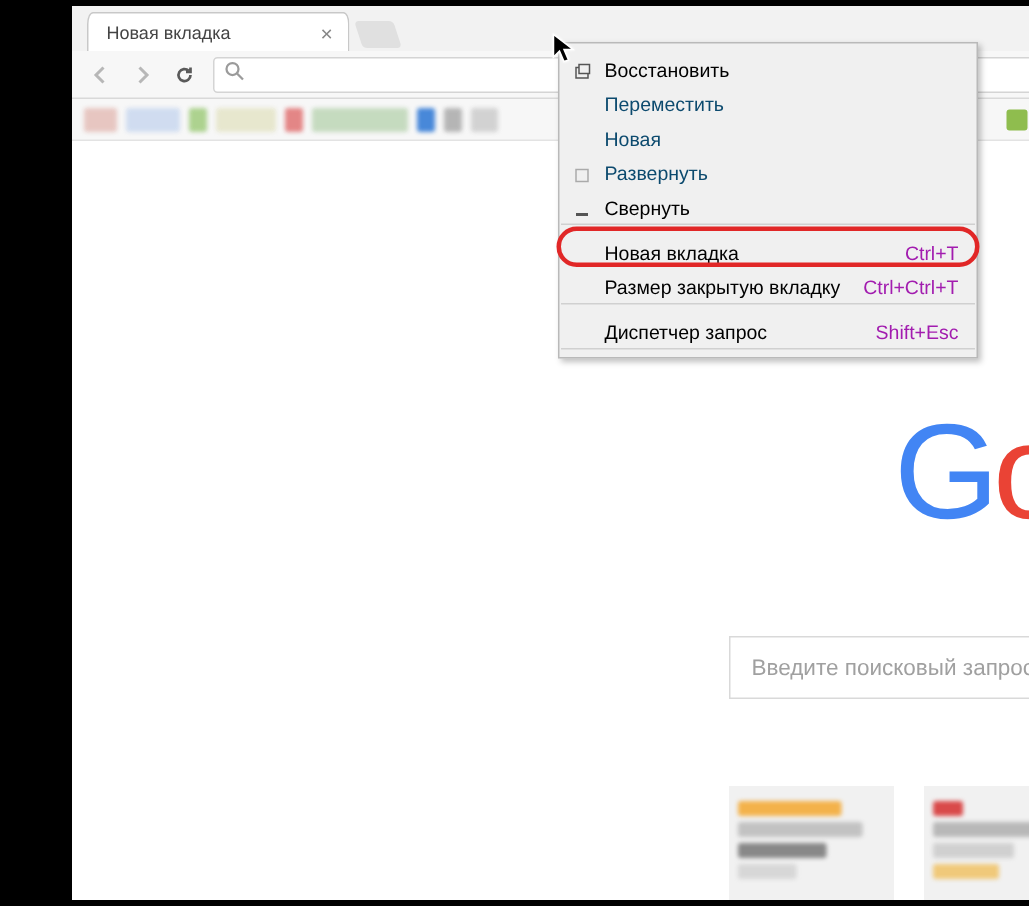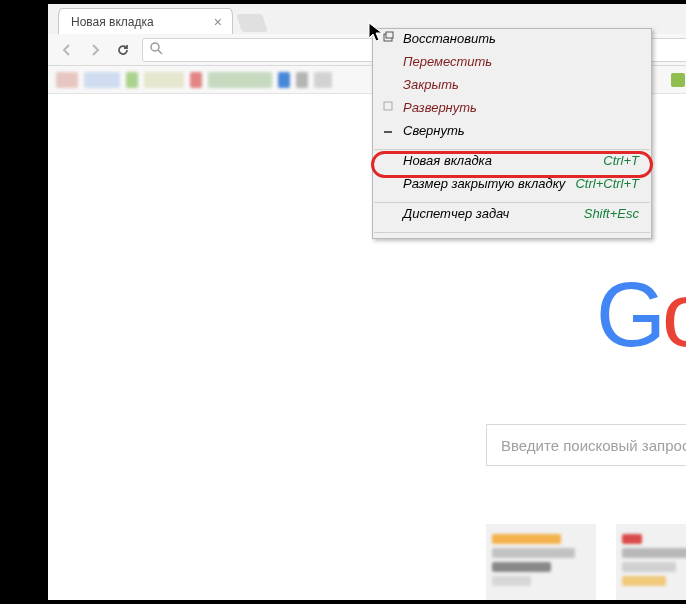--- a/index.html
+++ b/index.html
@@ -32,23 +32,23 @@
 .glogo .g1{color:#4285F4}.glogo .g2{color:#EA4335}
 .searchbox { position: absolute; right: 0; top: 330px; width: 240px; height: 42px; border: 1px solid #d9d9d9; display:flex; align-items:center; padding:0 14px; font-size:15px; color:#a0a0a0; overflow:hidden; white-space:nowrap;}
 .tiles { position:absolute; right:0; top:430px; display:flex; gap:20px; }
 .tile { width:110px; height:80px; background:#f1f1f1; padding:6px; }
 .tile .row{height:10px;margin:4px 0;border-radius:2px;filter:blur(1.5px);} 
 .tile .ra{width:70%;background:#f3b24b}.tile .rb{width:85%;background:#c2c2c2}.tile .rc{width:60%;background:#888}.tile .rd{width:40%;background:#d7d7d7}
 .tile2 .ra{background:#d94a4a;width:20%}.tile2 .rb{background:#b8b8b8;width:80%}.tile2 .rc{background:#d0d0d0;width:55%}.tile2 .rd{background:#f0c97a;width:45%}
 
 
 .ctxmenu { position:absolute; left:324px; top:24px; width:280px; background:#f0f0f0; border:1px solid #b9b9b9; box-shadow:2px 2px 4px rgba(0,0,0,.25); padding:2px 0; font-size:13px; color:#000; }
-.mitem { display:flex; align-items:flex-start; height:23px; padding:0 12px 0 30px; position:relative; white-space:nowrap;font-style:italic;}
-.mitem.disabled { color:#7f1d1d; }
-.mitem .shortcut { margin-left:auto; color:#15803d; }
+.mitem { display:flex; align-items:flex-end; height:23px; padding:0 12px 0 30px; position:relative; white-space:nowrap;}
+.mitem.disabled { color:#0c4a6e; }
+.mitem .shortcut { margin-left:auto; color:#a21caf; }
 .msep { height:1px; background:#d0d0d0; margin:3px 1px; }
 .micon { position:absolute; left:8px; width:14px; display:flex; justify-content:center; color:#555;}
 .mitem.hl { outline:3px solid #e12727; outline-offset:-1px; border-radius:12px; }
 
 
 .cursor { position:absolute; left:320px; top:18px; pointer-events:none; }
 .cursor svg { filter: drop-shadow(0 0 1px #fff); }
 </style>
 </head>
 <body>
@@ -135,21 +135,21 @@
             <rect x="2" y="3" width="8" height="7" stroke="#555" fill="none"></rect>
             <rect x="4" y="1" width="7" height="6" stroke="#555" fill="#f0f0f0"></rect>
           </svg>
       </span>
       <span>Восстановить</span>
     </div>
     <div class="mitem disabled">
       <span>Переместить</span>
     </div>
     <div class="mitem disabled">
-      <span>Закрыть</span>
+      <span>Новая</span>
     </div>
     <div class="mitem disabled">
       <span class="micon">
         <svg width="12" height="12" viewBox="0 0 12 12">
             <rect x="2" y="2" width="8" height="8" stroke="#aaa" fill="none"></rect>
           </svg>
       </span>
       <span>Развернуть</span>
     </div>
     <div class="mitem">
@@ -164,21 +164,21 @@
     <div class="mitem hl">
       <span>Новая вкладка</span>
       <span class="shortcut">Ctrl+T</span>
     </div>
     <div class="mitem">
       <span>Размер закрытую вкладку</span>
       <span class="shortcut">Ctrl+Ctrl+T</span>
     </div>
     <div class="msep"></div>
     <div class="mitem">
-      <span>Диспетчер задач</span>
+      <span>Диспетчер запрос</span>
       <span class="shortcut">Shift+Esc</span>
     </div>
     <div class="msep"></div>
   </div>
 
   <div class="cursor">
     <svg width="18" height="22" viewBox="0 0 18 22">
         <path d="M1 1 L1 16 L5 12 L8 19 L11 18 L8 11 L14 11 Z" fill="#000" stroke="#fff" stroke-width="1"></path>
       </svg>
   </div>

